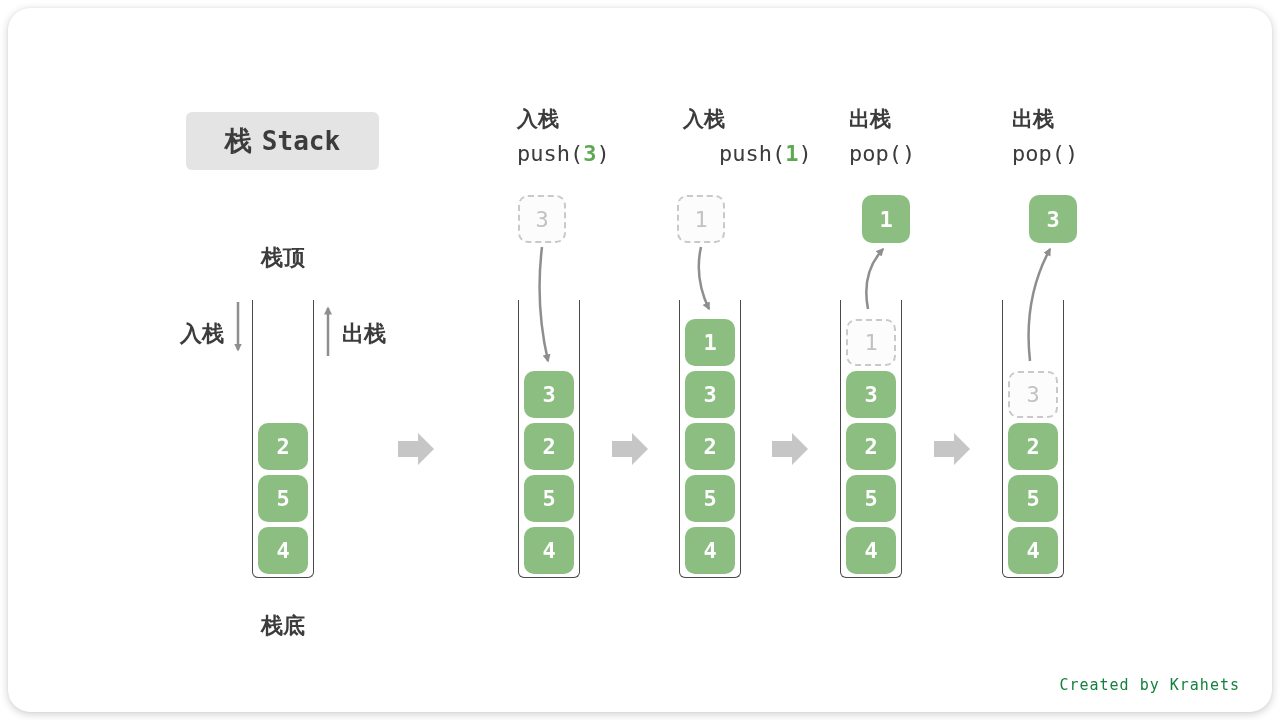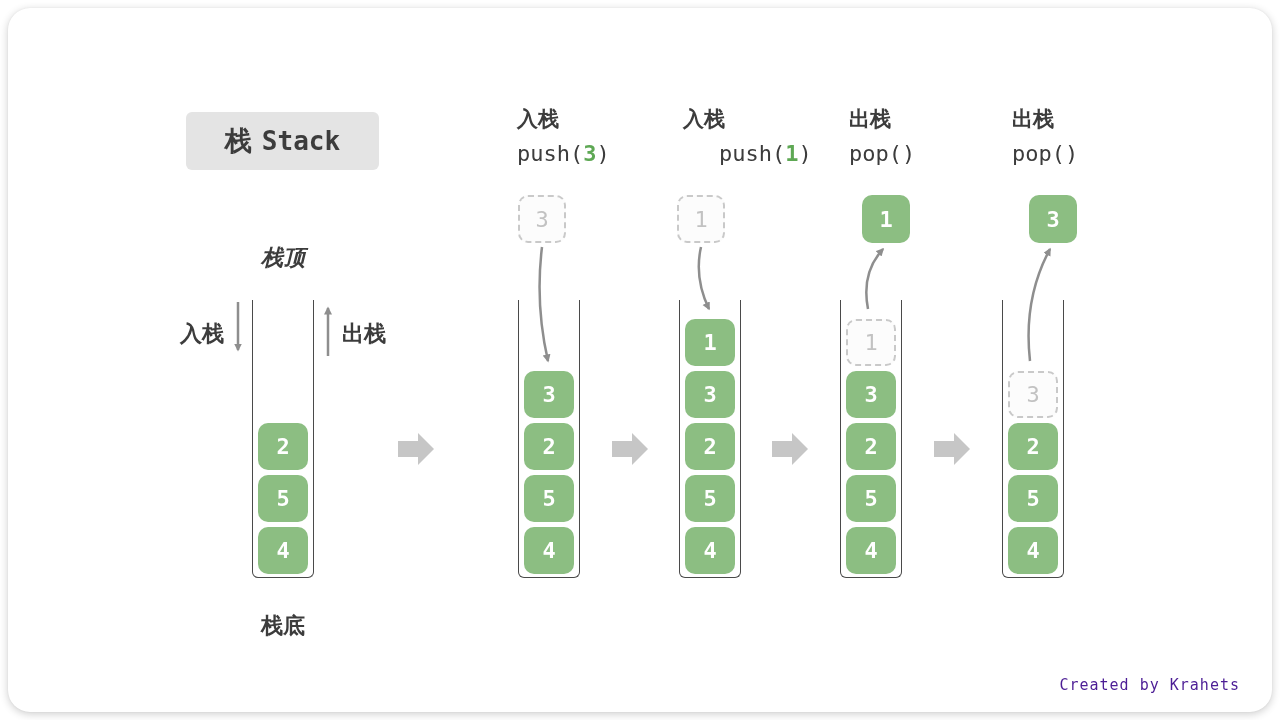--- a/index.html
+++ b/index.html
@@ -127,21 +127,21 @@
         <path d="M 868 309 Q 861 273 883 249" fill="none" stroke="#8e8e8e" stroke-width="2.5" marker-end="url(#ah)"></path>
         <path d="M 1030 361 Q 1023 299 1050 249" fill="none" stroke="#8e8e8e" stroke-width="2.5" marker-end="url(#ah)"></path>
       </g>
   </svg>
 
   <div class="title-box" style="background: rgb(228, 228, 228);">
     <span class="title-zh" style="color: rgb(60, 60, 60);">栈</span>
     <span class="title-en" style="color: rgb(60, 60, 60);">Stack</span>
   </div>
 
-  <div class="side-label" style="left: 243px; top: 243px; width: 80px; text-align: center; color: rgb(60, 60, 60); font-style: italic;">栈顶</div>
+  <div class="side-label" style="left: 243px; top: 243px; width: 80px; text-align: center; color: rgb(60, 60, 60);">栈顶</div>
 
   <div class="side-label" style="left: 156px; top: 319px; width: 68px; text-align: right; color: rgb(60, 60, 60);">入栈</div>
 
   <div class="side-label" style="left: 342px; top: 319px; width: 68px; text-align: left; color: rgb(60, 60, 60);">出栈</div>
 
   <div class="side-label" style="left: 243px; top: 611px; width: 80px; text-align: center; color: rgb(60, 60, 60);">栈底</div>
 
   <div id="columns-layer">
       <div class="stack-container" style="left: 252px; top: 300px; width: 62px; height: 278px;"></div>
       <div class="block" style="left: 258px; top: 423px; background: rgb(140, 190, 130);">2</div>
@@ -196,14 +196,14 @@
         <polygon points="0,8 20,8 20,0 36,16 20,32 20,24 0,24" fill="#c6c6c6"></polygon>
       </svg>
       <svg width="36" height="32" class="flow-arrow" style="left: 772px; top: 433px;">
         <polygon points="0,8 20,8 20,0 36,16 20,32 20,24 0,24" fill="#c6c6c6"></polygon>
       </svg>
       <svg width="36" height="32" class="flow-arrow" style="left: 934px; top: 433px;">
         <polygon points="0,8 20,8 20,0 36,16 20,32 20,24 0,24" fill="#c6c6c6"></polygon>
       </svg>
     </div>
 
-  <div class="watermark" style="color: #4c1d95;">Created by Krahets</div>
+  <div class="watermark" style="color: #15803d;">Created by Krahets</div>
 </div>
 
 </body></html>

